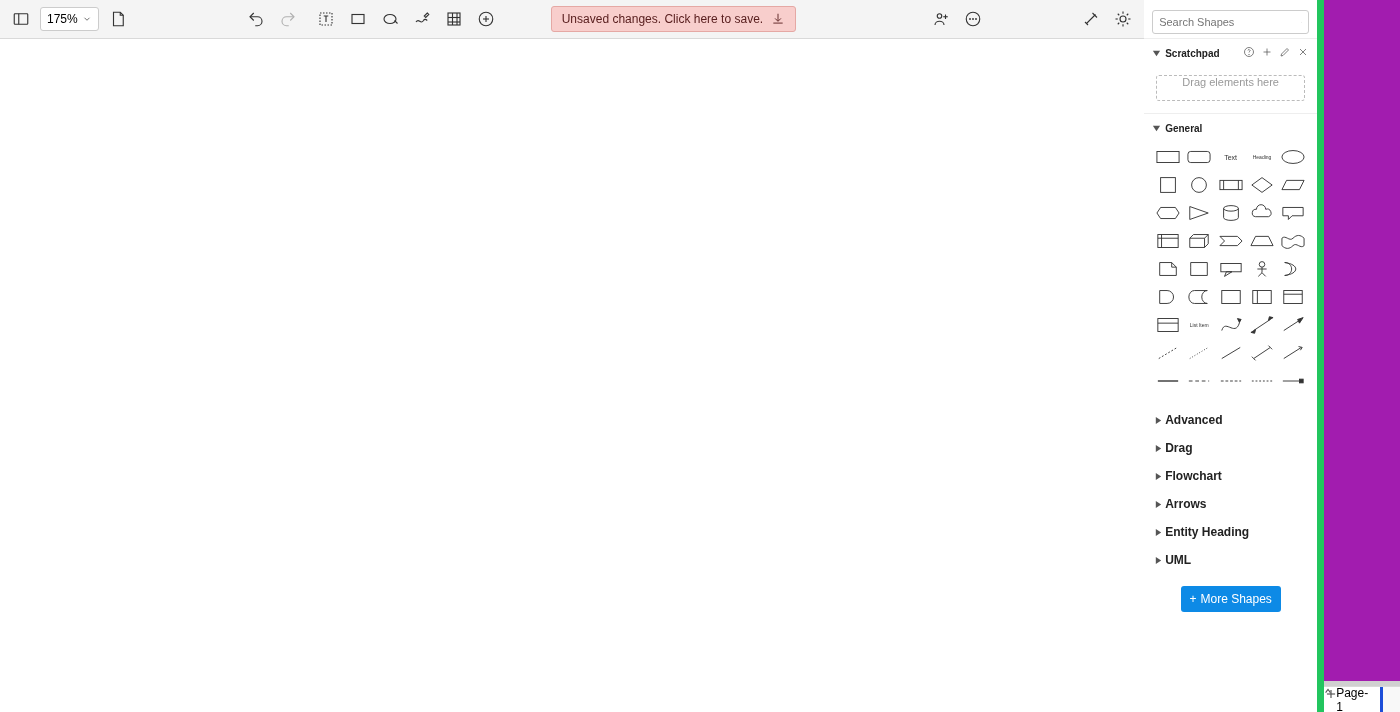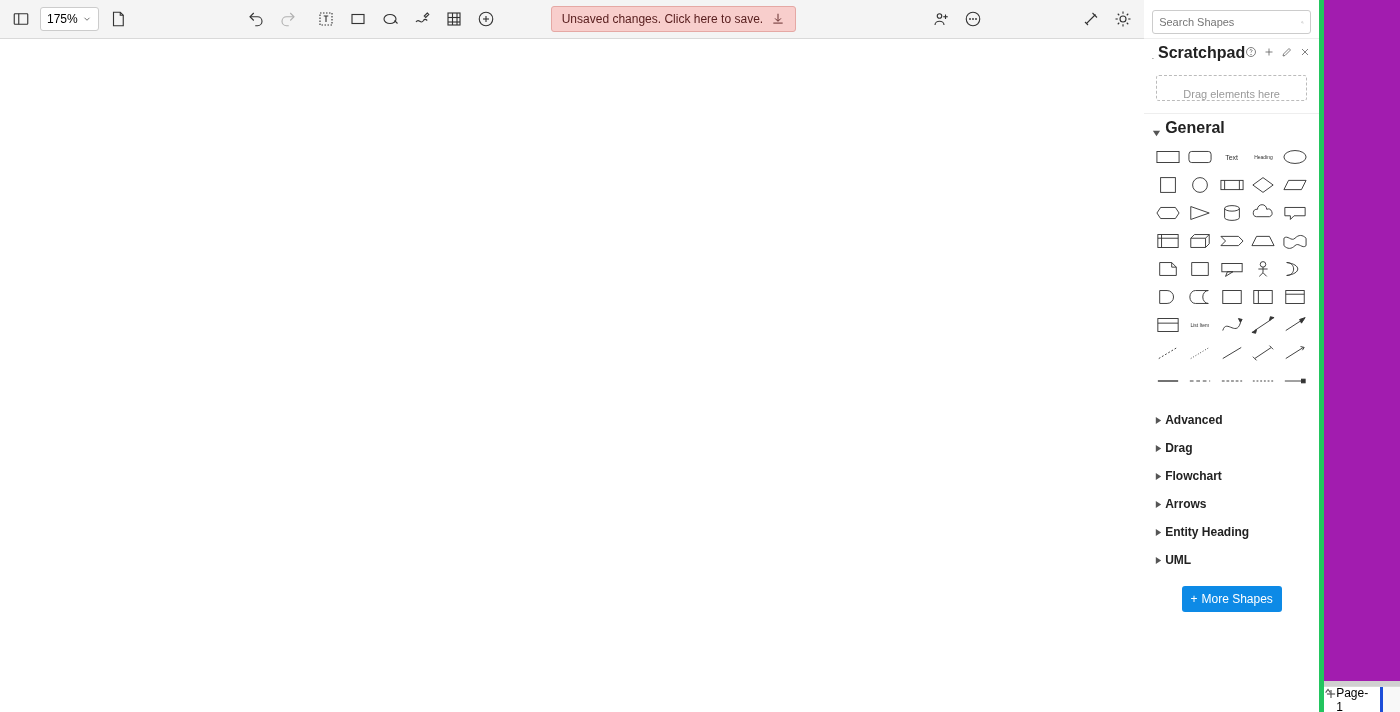--- a/index.html
+++ b/index.html
@@ -12,34 +12,34 @@
   .t-spacer { flex: 1; }
   .zoom { display: flex; align-items: center; border: 1px solid #ccc; border-radius: 3px; background: #fff; height: 24px; padding: 0 6px; gap: 4px; font-size: 12px; cursor: pointer; }
   .icon-btn { width: 26px; height: 26px; display: flex; align-items: center; justify-content: center; cursor: pointer; color: #333; border-radius: 3px; }
   .icon-btn svg { width: 18px; height: 18px; stroke: #333; fill: none; stroke-width: 1.5; }
   .icon-btn.disabled { opacity: .35; cursor: default; }
   .save-banner { background: #f8cecc; border: 1px solid #e5a8a4; color: #5a2020; font-size: 12px; height: 26px; display: flex; align-items: center; padding: 0 10px; border-radius: 3px; cursor: pointer; gap: 8px; }
   .save-banner svg { width: 14px; height: 14px; fill: none; stroke: #5a2020; stroke-width: 1.6; }
 
   
   .body { display: flex; flex: 1; min-height: 0; }
-  .sidebar { width: 180px; border-right: 5px solid #22c55e; display: flex; flex-direction: column; background: #fff; }
+  .sidebar { width: 180px; border-right: 7px solid #22c55e; display: flex; flex-direction: column; background: #fff; }
   .sidebar-top { padding: 10px 8px 4px; }
   .search { display: flex; align-items: center; border: 1px solid #ccc; border-radius: 3px; height: 24px; padding: 0 6px; }
   .search input { border: none; outline: none; flex: 1; font-size: 11px; background: transparent; }
   .search svg { width: 13px; height: 13px; stroke: #555; fill: none; stroke-width: 1.5; }
 
   .panel { border-top: 1px solid #eee; }
-  .panel-header { display: flex; align-items: center; height: 28px; padding: 0 8px; font-size: 16px; cursor: pointer; font-weight: 600; color: #222; }
+  .panel-header { display: flex; align-items: center; height: 28px; padding: 0 8px; font-size: 10px; cursor: pointer; font-weight: 600; color: #222; }
   .panel-header .tri { width: 9px; height: 9px; margin-right: 4px; }
   .panel-tools { margin-left: auto; display: flex; gap: 6px; align-items: center; }
   .panel-tools svg { width: 12px; height: 12px; stroke: #555; fill: none; stroke-width: 1.5; }
   .panel-tools span { cursor: pointer; color: #555; font-weight: normal; }
 
-  .scratch-drop { margin: 8px 12px 12px; height: 26px; border: 1px dashed #bbb; border-radius: 3px; display: flex; align-items: flex-end; justify-content: center; font-size: 11px; color: #999; }
+  .scratch-drop { margin: 8px 12px 12px; height: 26px; border: 1px dashed #bbb; border-radius: 3px; display: flex; align-items: flex-start; justify-content: center; font-size: 11px; color: #999; }
 
   .shape-grid { display: grid; grid-template-columns: repeat(5, 1fr); gap: 6px 4px; padding: 4px 10px 12px; }
   .shape { height: 22px; display: flex; align-items: center; justify-content: center; cursor: pointer; }
   .shape svg { width: 24px; height: 18px; fill: none; stroke: #333; stroke-width: 1; }
   .shape .txt { font-size: 7px; color: #333; }
 
   .collapsed-list { padding: 2px 0; }
   .collapsed-item { display: flex; align-items: center; height: 28px; padding: 0 8px; font-size: 12px; cursor: pointer; font-weight: 600; color: #222; }
   .collapsed-item .tri { transform: rotate(-90deg); width: 9px; height: 9px; margin-right: 4px; }
 

